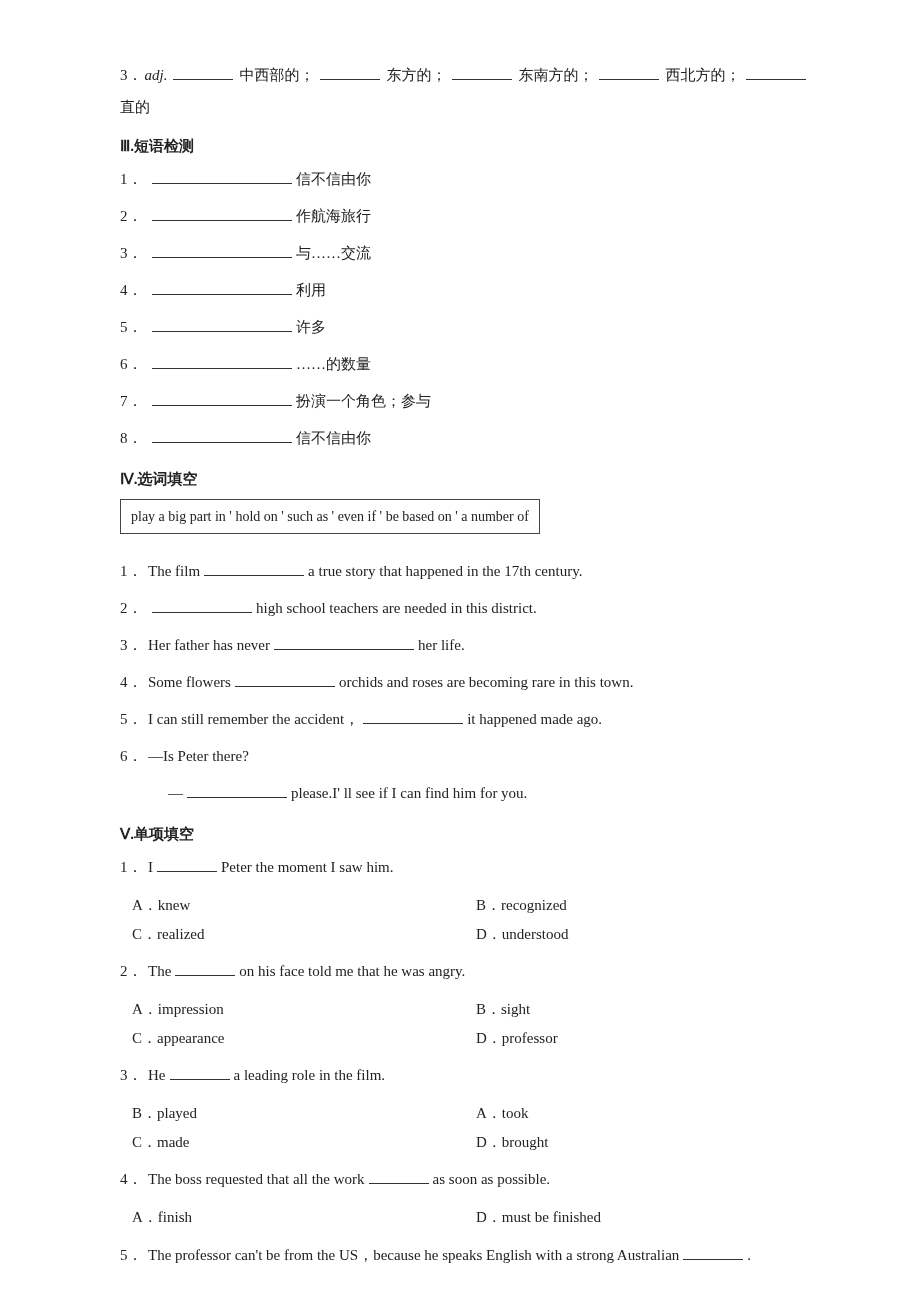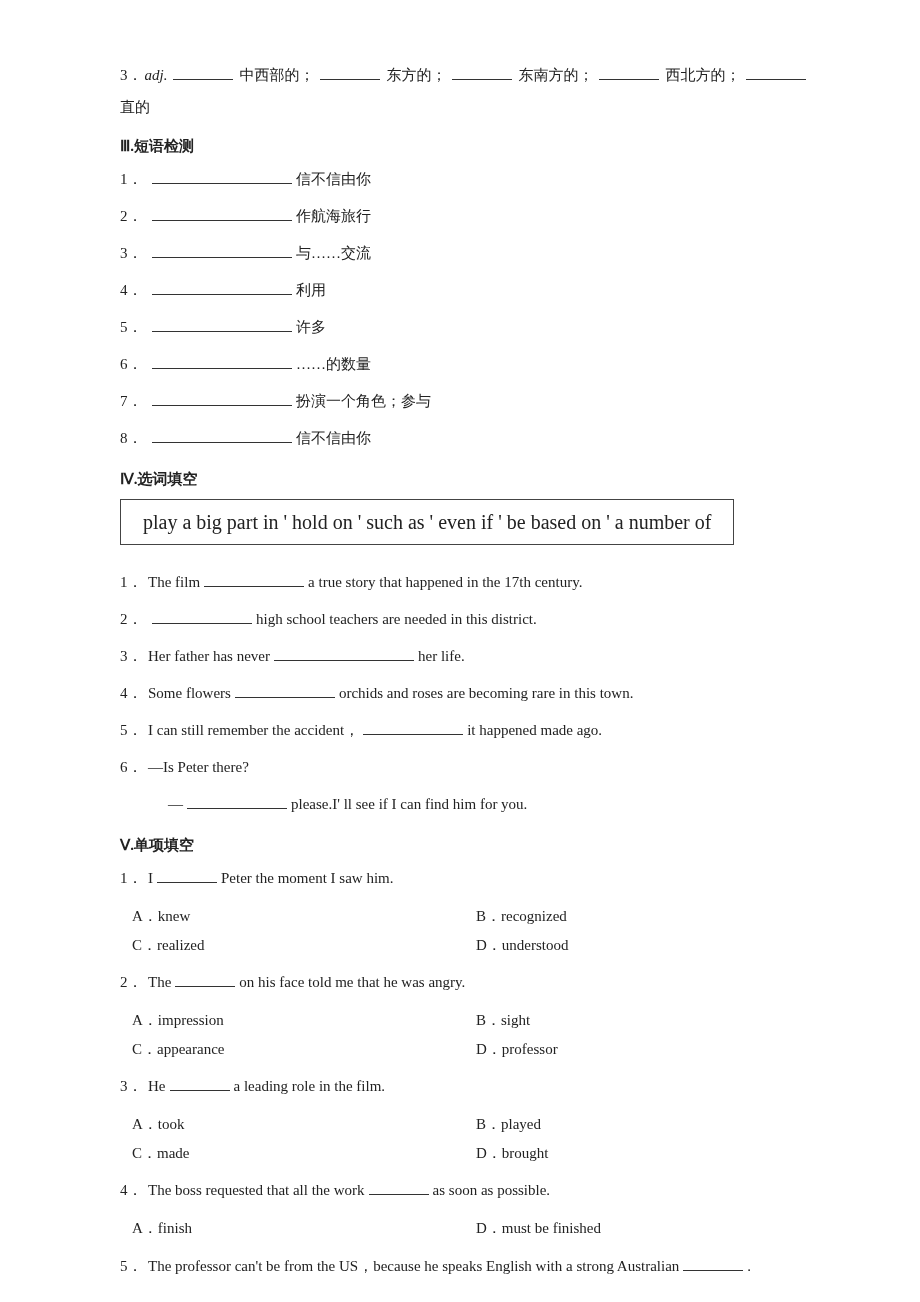--- a/index.html
+++ b/index.html
@@ -54,24 +54,24 @@
     }
     .blank-med {
       display: inline-block;
       border-bottom: 1px solid #333;
       min-width: 100px;
       margin: 0 4px;
       vertical-align: bottom;
     }
     .phrase-box {
       border: 1px solid #444;
-      padding: 4px 22px;
+      padding: 4px 10px;
       display: inline-block;
       margin-bottom: 12px;
-      font-size: 20px;
+      font-size: 14px;
       line-height: 1.8;
     }
     .mc-options {
       display: grid;
       grid-template-columns: 1fr 1fr;
       margin-left: 12px;
       margin-top: 4px;
       margin-bottom: 4px;
     }
     .mc-option {
@@ -244,22 +244,22 @@
   </div>
 
   <div class="item">
     <div class="item-row">
       <span class="item-num">3．</span>
       <span>He</span>
       <span class="blank-short"></span>
       <span>a leading role in the film.</span>
     </div>
     <div class="mc-options">
+      <div class="mc-option">B．played</div>
       <div class="mc-option">A．took</div>
-      <div class="mc-option">B．played</div>
       <div class="mc-option">C．made</div>
       <div class="mc-option">D．brought</div>
     </div>
   </div>
 
   <div class="item">
     <div class="item-row">
       <span class="item-num">4．</span>
       <span>The boss requested that all the work</span>
       <span class="blank-short"></span>

